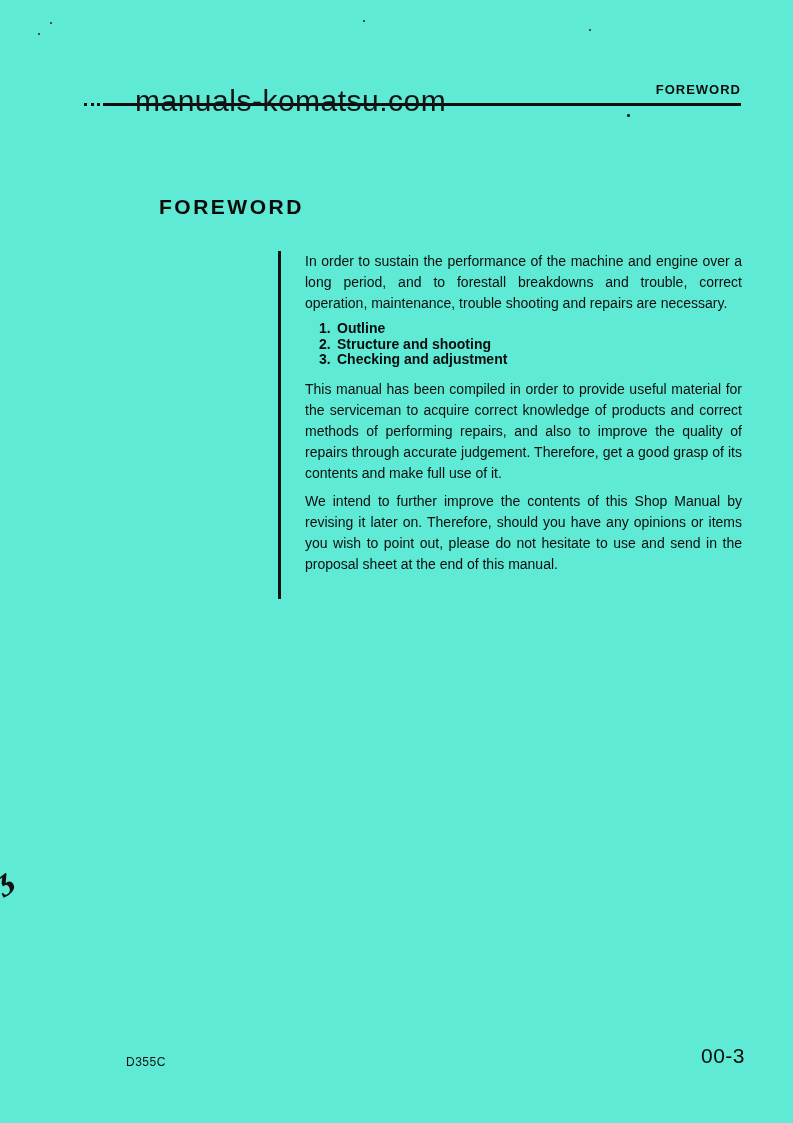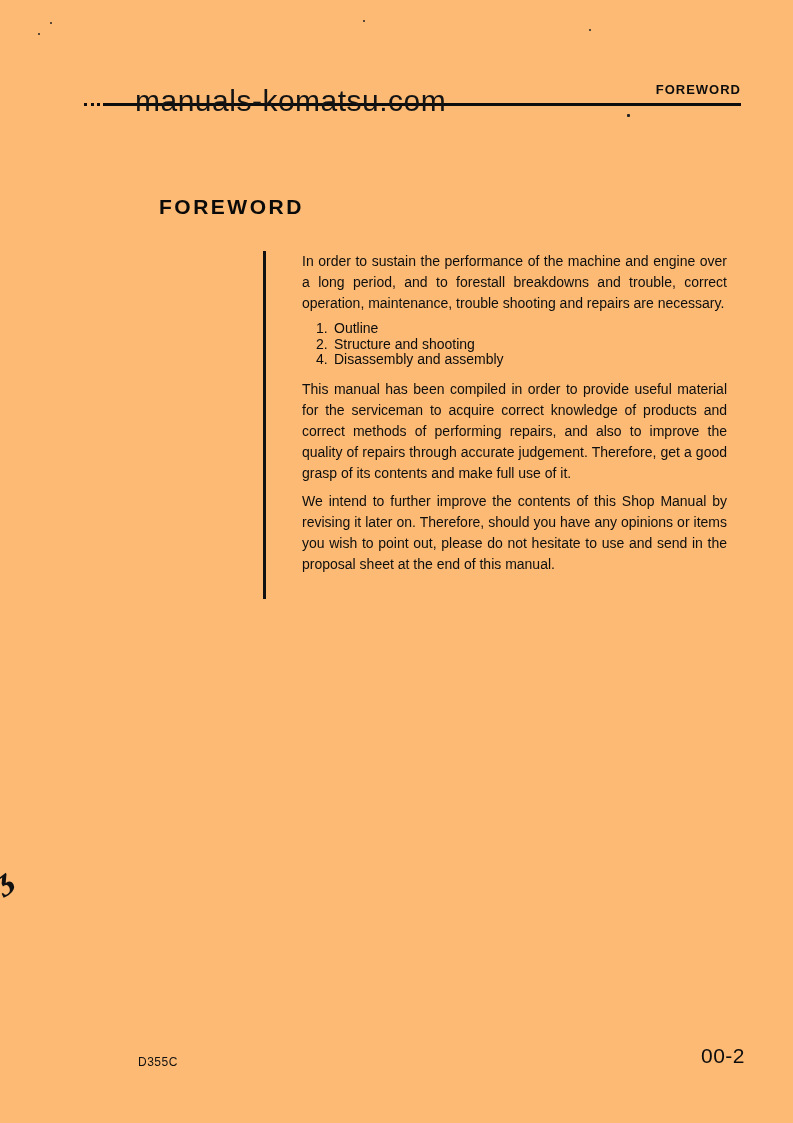--- a/index.html
+++ b/index.html
@@ -8,21 +8,21 @@
     font-family: "Liberation Sans", sans-serif;
     background: #ffffff;
     color: #111;
     overflow: hidden;
     position: relative;
   }
   .page {
     position: absolute;
     left: 0; top: 0;
     width: 793px; height: 1123px;
-    background: #fdba74;
+    background: #5eead4;
     overflow: hidden;
   }
   
   .speck {
     position: absolute;
     width: 2px; height: 2px;
     background: #222;
     border-radius: 1px;
   }
   .speck.s1 { left: 50px;  top: 22px; }
@@ -71,40 +71,40 @@
     left: 159px; top: 195px;
     font-size: 21px;
     font-weight: bold;
     letter-spacing: 2.5px;
     color: #0a0a0a;
   }
 
   
   .content {
     position: absolute;
-    left: 263px; top: 251px;
+    left: 278px; top: 251px;
     width: 464px;
     border-left: 3px solid #111;
-    padding-left: 36px;
+    padding-left: 24px;
     padding-bottom: 8px;
   }
   .content p {
     font-size: 14px;
     line-height: 21px;
     text-align: justify;
     color: #0e0e0e;
     margin: 0 0 7px 0;
   }
   .content p:last-child { margin-bottom: 16px; }
   .list {
     margin: 2px 0 11px 14px;
   }
   .list-item {
     font-size: 14px;
-    font-weight: normal;
+    font-weight: bold;
     line-height: 15.7px;
     color: #0c0c0c;
     white-space: nowrap;
   }
   .list-item .num { display: inline-block; width: 18px; }
 
   
   .margin-mark {
     position: absolute;
     left: -6px; top: 866px;
@@ -112,21 +112,21 @@
     font-family: "DejaVu Serif", serif;
     font-style: italic;
     font-weight: bold;
     color: #111;
     transform: rotate(-38deg);
   }
 
   
   .footer-model {
     position: absolute;
-    left: 138px; top: 1055px;
+    left: 126px; top: 1055px;
     font-size: 12px;
     letter-spacing: 0.5px;
     color: #111;
   }
   .footer-page {
     position: absolute;
     left: 701px; top: 1044px;
     font-size: 21px;
     font-weight: 400;
     letter-spacing: 0.5px;
@@ -150,25 +150,25 @@
   <div class="header-label">FOREWORD</div>
 
   <h1 class="title">FOREWORD</h1>
 
   <div class="content">
     <p>In order to sustain the performance of the machine and engine over a long period, and to forestall breakdowns and trouble, correct operation, maintenance, trouble shooting and repairs are necessary.</p>
 
     <div class="list">
       <div class="list-item"><span class="num">1.</span><span>Outline</span></div>
       <div class="list-item"><span class="num">2.</span><span>Structure and shooting</span></div>
-      <div class="list-item"><span class="num">4.</span><span>Disassembly and assembly</span></div>
+      <div class="list-item"><span class="num">3.</span><span>Checking and adjustment</span></div>
     </div>
 
     <p>This manual has been compiled in order to provide useful material for the serviceman to acquire correct knowledge of products and correct methods of performing repairs, and also to improve the quality of repairs through accurate judgement. Therefore, get a good grasp of its contents and make full use of it.</p>
     <p>We intend to further improve the contents of this Shop Manual by revising it later on. Therefore, should you have any opinions or items you wish to point out, please do not hesitate to use and send in the proposal sheet at the end of this manual.</p>
   </div>
 
   <div class="margin-mark">ʒ</div>
 
   <div class="footer-model">D355C</div>
-  <div class="footer-page">00-2</div>
+  <div class="footer-page">00-3</div>
 
 </div>
 
 </body></html>

